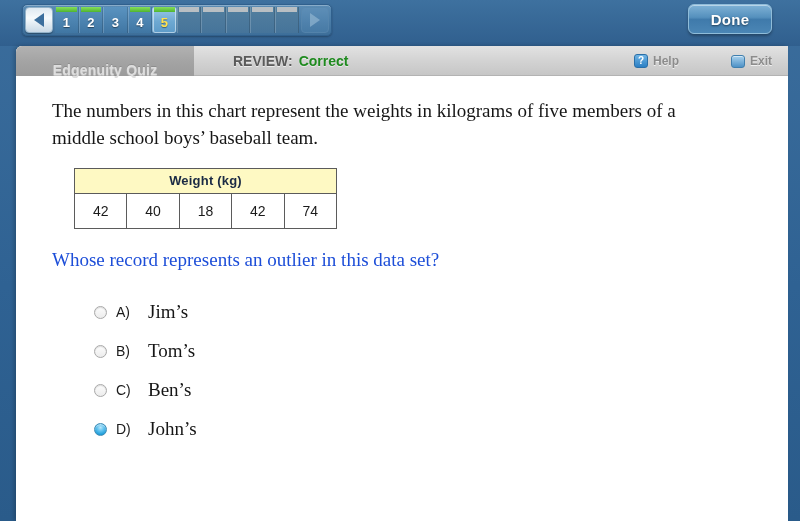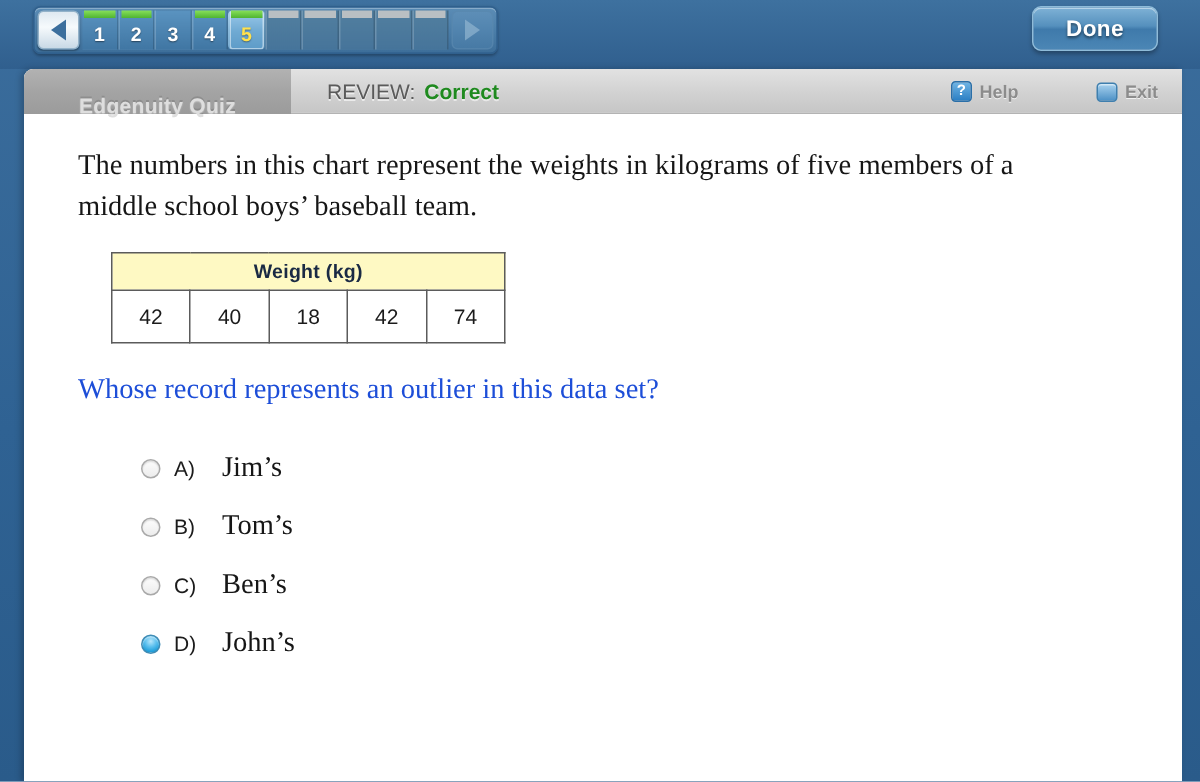--- a/index.html
+++ b/index.html
@@ -201,23 +201,23 @@
   .brand-tab span {
     font-size: 14px;
     font-weight: bold;
     color: #dedede;
     text-shadow: 0 1px 1px rgba(255,255,255,.45), 0 -1px 0 rgba(0,0,0,.12);
     letter-spacing: .2px;
     margin-top: 18px;
   }
 
   .review-label {
-    margin-left: 24px;
+    margin-left: 39px;
     font-size: 14px;
-    font-weight: normal;
+    font-weight: bold;
     color: #5a5a5a;
     text-shadow: 0 1px 0 rgba(255,255,255,.6);
   }
   .review-status {
     margin-left: 6px;
     font-size: 14px;
     font-weight: bold;
     color: #1f8a1f;
     text-shadow: 0 1px 0 rgba(255,255,255,.55);
   }

